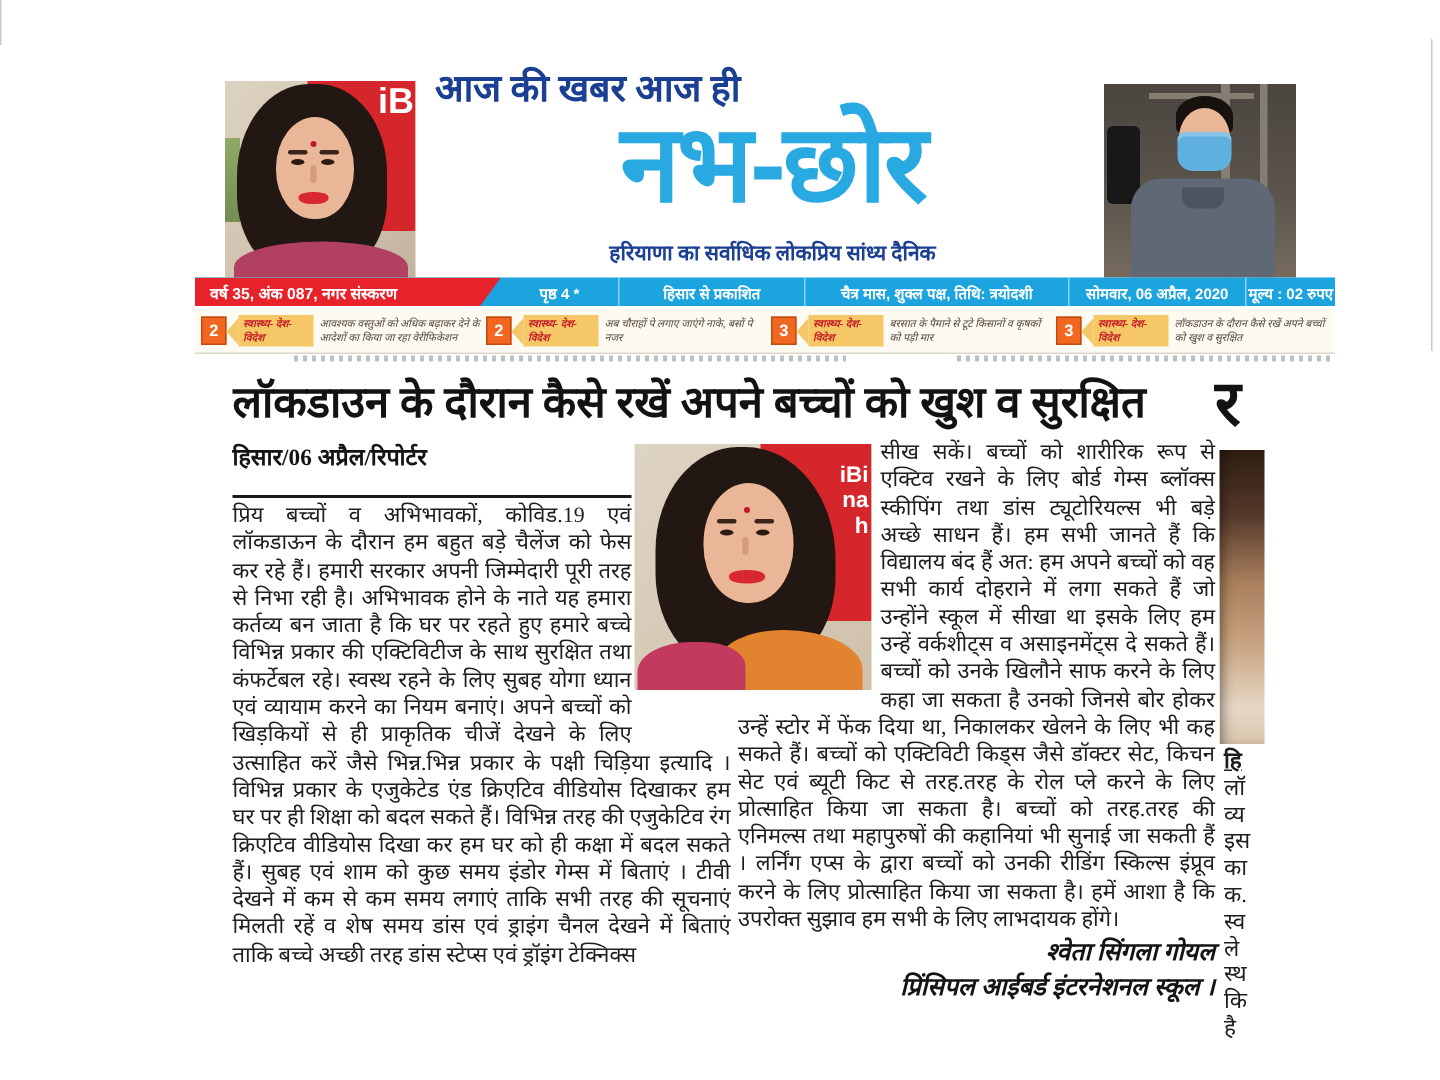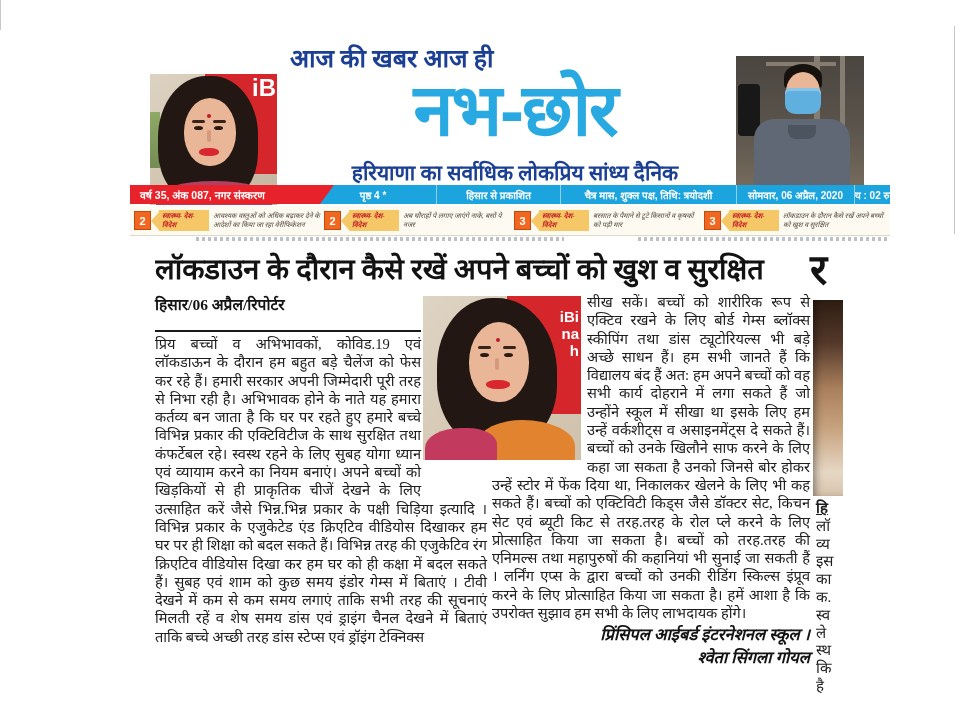--- a/index.html
+++ b/index.html
@@ -9,21 +9,21 @@
     font-family:"Liberation Serif","DejaVu Serif",serif;
   }
   
   .artifact{position:absolute;background:#c8c8c8;}
   .art-left{left:0;top:0;width:1px;height:30px;}
   .art-right{left:954px;top:26px;width:1px;height:208px;}
 
   
   .masthead{position:absolute;left:130px;top:40px;width:760px;height:203px;}
   .mh-photo{position:absolute;overflow:hidden;}
-  .mh-photo-left{left:20px;top:14px;width:127px;height:131px;background:linear-gradient(135deg,#ddd3c2 0%,#cfc2ae 60%,#c3b49e 100%);margin-top:20px;}
+  .mh-photo-left{left:20px;top:14px;width:127px;height:131px;background:linear-gradient(135deg,#ddd3c2 0%,#cfc2ae 60%,#c3b49e 100%);}
   .redblock{position:absolute;right:0;top:0;width:72px;height:100px;background:#d5262b;}
   .logo-txt{position:absolute;color:#fff;font-family:"Liberation Sans",sans-serif;font-weight:bold;}
   .logo-ib{right:1px;top:0px;font-size:24px;}
   .greensmudge{position:absolute;left:0;top:38px;width:10px;height:56px;background:linear-gradient(180deg,#7ca052,#5d7e3c);opacity:.8;}
   .hair{position:absolute;background:#221712;}
   .hair-l{left:8px;top:2px;width:100px;height:128px;border-radius:48% 46% 40% 42%;}
   .face{position:absolute;background:#e9b697;border-radius:50% 50% 48% 48%;}
   .face-l{left:34px;top:24px;width:52px;height:68px;}
   .brow{position:absolute;width:13px;height:3px;background:#3a241a;border-radius:2px;}
   .eye{position:absolute;width:9px;height:4px;background:#2a1a12;border-radius:50%;}
@@ -40,32 +40,32 @@
   .collar{position:absolute;left:52px;bottom:46px;width:28px;height:14px;background:#4c545f;border-radius:0 0 8px 8px;}
   .hair-r{left:48px;top:8px;width:38px;height:26px;border-radius:50% 50% 20% 20%;background:#17120e;position:absolute;}
   .face-r{left:50px;top:16px;width:34px;height:40px;}
   .mask{position:absolute;left:49px;top:32px;width:36px;height:26px;background:#5fb0de;border-radius:5px 5px 10px 10px;box-shadow:inset 0 3px 0 rgba(255,255,255,.25);}
 
   .mh-tagline{position:absolute;left:160px;top:0;font-size:25px;font-weight:bold;color:#1b3f93;}
   .mh-title{position:absolute;left:170px;top:30px;width:430px;text-align:center;
     font-family:"Liberation Sans","DejaVu Sans",sans-serif;font-weight:bold;
     font-size:72px;line-height:80px;color:#29a9e1;letter-spacing:-2px;white-space:nowrap;}
   .mh-subtitle{position:absolute;left:170px;top:118px;width:430px;text-align:center;
-    font-size:21px;font-weight:bold;color:#1b3f93;white-space:nowrap;}
+    font-size:14px;font-weight:bold;color:#1b3f93;white-space:nowrap;}
 
   
   .infobar{position:absolute;left:0;top:145px;width:760px;height:19px;background:#1ba4de;display:flex;align-items:stretch;
     font-family:"Liberation Sans","DejaVu Sans",sans-serif;}
   .edition{width:204px;background:#e7222a;color:#fff;font-size:10.5px;font-weight:bold;
     display:flex;align-items:center;padding-left:10px;box-sizing:border-box;
     clip-path:polygon(0 0,100% 0,calc(100% - 14px) 100%,0 100%);}
   .seg{color:#fff;font-size:10px;font-weight:bold;display:flex;align-items:center;justify-content:center;
     border-left:1px solid rgba(255,255,255,.5);box-sizing:border-box;white-space:nowrap;overflow:hidden;}
   .seg1{width:78px;border-left:none;}
-  .seg2{width:124px;margin-left:24px;}
+  .seg2{width:124px;}
   .seg3{width:176px;}
   .seg4{width:118px;}
   .seg5{flex:1;}
 
   
   .ticker{position:absolute;left:0;top:166px;width:760px;height:29px;background:#fdfaf2;
     border-bottom:1px solid #ddd8cc;display:flex;align-items:center;}
   .t-item{display:flex;align-items:center;width:190px;box-sizing:border-box;padding-left:4px;}
   .t-num{width:15px;height:17px;background:#f1671f;border:1px solid #c14a10;color:#fff;
     font-family:"Liberation Sans",sans-serif;font-weight:bold;font-size:11px;
@@ -201,22 +201,22 @@
     <div class="col1">
       <span class="byline">हिसार/06 अप्रैल/रिपोर्टर</span>
       <div class="body-text">
         <span class="spacer-r"></span><span>प्रिय बच्चों व अभिभावकों, कोविड.19 एवं लॉकडाऊन के दौरान हम बहुत बड़े चैलेंज को फेस कर रहे हैं। हमारी सरकार अपनी जिम्मेदारी पूरी तरह से निभा रही है। अभिभावक होने के नाते यह हमारा कर्तव्य बन जाता है कि घर पर रहते हुए हमारे बच्चे विभिन्न प्रकार की एक्टिविटीज के साथ सुरक्षित तथा कंफर्टेबल रहे। स्वस्थ रहने के लिए सुबह योगा ध्यान एवं व्यायाम करने का नियम बनाएं। अपने बच्चों को खिड़कियों से ही प्राकृतिक चीजें देखने के लिए उत्साहित करें जैसे भिन्न.भिन्न प्रकार के पक्षी चिड़िया इत्यादि । विभिन्न प्रकार के एजुकेटेड एंड क्रिएटिव वीडियोस दिखाकर हम घर पर ही शिक्षा को बदल सकते हैं। विभिन्न तरह की एजुकेटिव रंग क्रिएटिव वीडियोस दिखा कर हम घर को ही कक्षा में बदल सकते हैं। सुबह एवं शाम को कुछ समय इंडोर गेम्स में बिताएं । टीवी देखने में कम से कम समय लगाएं ताकि सभी तरह की सूचनाएं मिलती रहें व शेष समय डांस एवं ड्राइंग चैनल देखने में बिताएं ताकि बच्चे अच्छी तरह डांस स्टेप्स एवं ड्रॉइंग टेक्निक्स</span>
       </div>
     </div>
     <div class="col2">
       <div class="body-text">
         <span class="spacer-l"></span><span>सीख सकें। बच्चों को शारीरिक रूप से एक्टिव रखने के लिए बोर्ड गेम्स ब्लॉक्स स्कीपिंग तथा डांस ट्यूटोरियल्स भी बड़े अच्छे साधन हैं। हम सभी जानते हैं कि विद्यालय बंद हैं अत: हम अपने बच्चों को वह सभी कार्य दोहराने में लगा सकते हैं जो उन्होंने स्कूल में सीखा था इसके लिए हम उन्हें वर्कशीट्स व असाइनमेंट्स दे सकते हैं। बच्चों को उनके खिलौने साफ करने के लिए कहा जा सकता है उनको जिनसे बोर होकर उन्हें स्टोर में फेंक दिया था, निकालकर खेलने के लिए भी कह सकते हैं। बच्चों को एक्टिविटी किड्स जैसे डॉक्टर सेट, किचन सेट एवं ब्यूटी किट से तरह.तरह के रोल प्ले करने के लिए प्रोत्साहित किया जा सकता है। बच्चों को तरह.तरह की एनिमल्स तथा महापुरुषों की कहानियां भी सुनाई जा सकती हैं । लर्निंग एप्स के द्वारा बच्चों को उनकी रीडिंग स्किल्स इंप्रूव करने के लिए प्रोत्साहित किया जा सकता है। हमें आशा है कि उपरोक्त  सुझाव हम सभी के लिए लाभदायक होंगे।</span>
       </div>
+      <div class="signature">श्वेता सिंगला गोयल</div>
       <div class="signature">प्रिंसिपल आईबर्ड इंटरनेशनल स्कूल ।</div>
-      <div class="signature">श्वेता सिंगला गोयल</div>
     </div>
   </div>
 
   <div class="photo-center">
     <div class="redblock redblock-c" style="position:absolute;right:0;top:0;"></div>
     <div class="logo-txt logo-lines">
       <div>iBi</div>
       <div>na</div>
       <div>h</div>
     </div>

